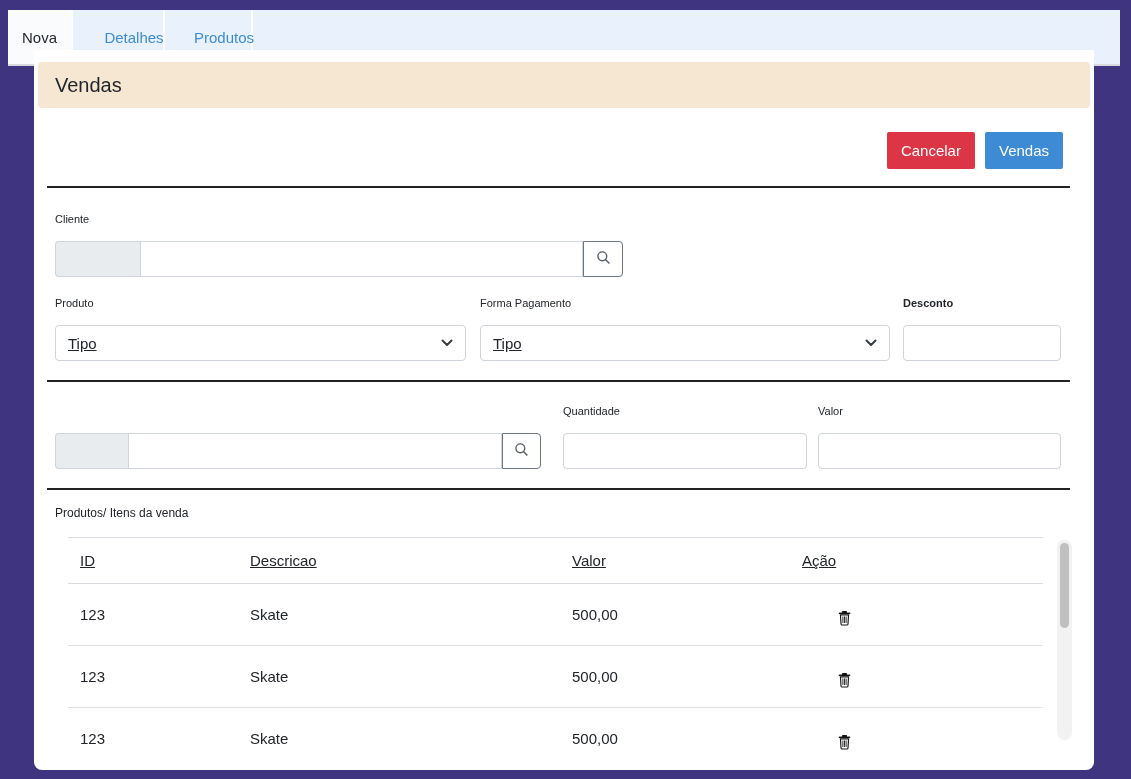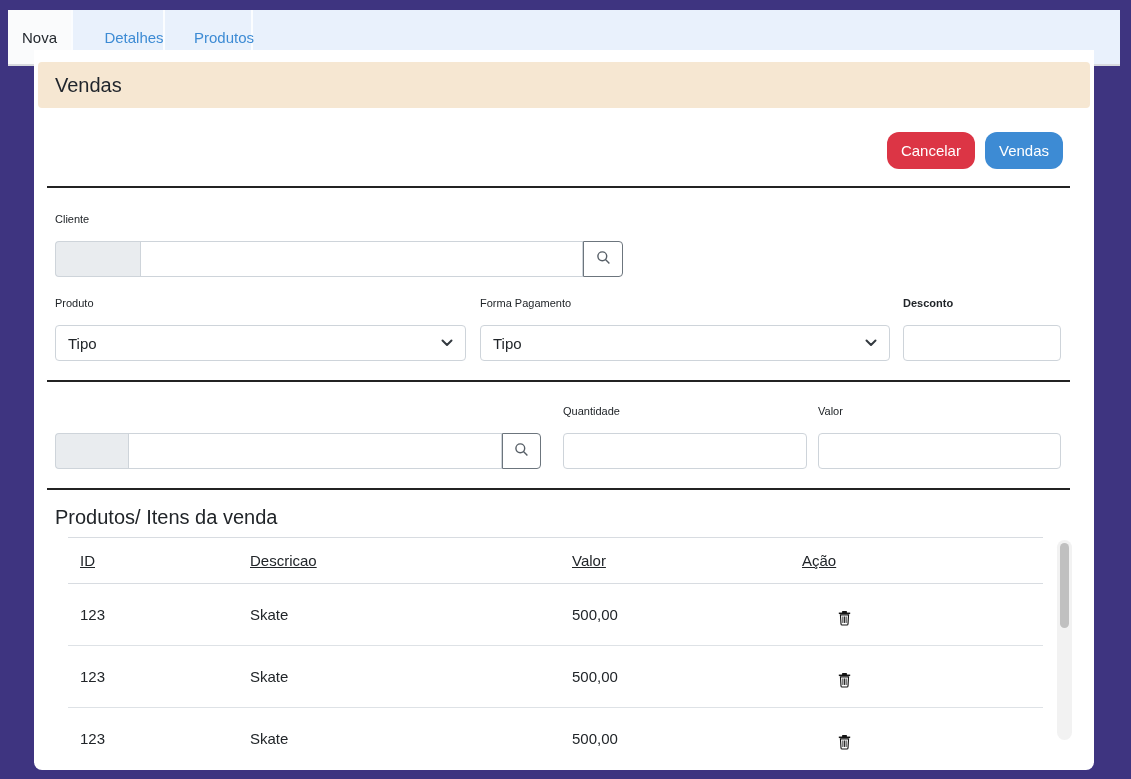--- a/index.html
+++ b/index.html
@@ -17,21 +17,21 @@
   .tab.t3 { width:88px; }
 
   
   .card { position:absolute; left:34px; top:50px; width:1060px; height:720px;
           background:#ffffff; border-radius:0 0 8px 8px; }
   .band { position:absolute; left:4px; top:12px; width:1052px; height:46px;
           background:#f6e7d2; border-radius:4px; display:flex; align-items:center; padding-left:17px; }
   .band .title { font-size:20px; font-weight:500; color:#1f242b; }
 
   .btn-row { position:absolute; top:82px; right:31px; display:flex; gap:10px; }
-  .btn { height:37px; padding:8px 14px; border:none; border-radius:12px; color:#fff;
+  .btn { height:37px; padding:8px 14px; border:none; border-radius:2px; color:#fff;
          font-size:15px; font-family:inherit; cursor:pointer; }
   .btn.danger { background:#dc3545; }
   .btn.primary { background:#3d8bd4; }
 
   .hr { position:absolute; left:13px; right:24px; height:0;
         border:0; border-top:2px solid #232323; }
   .hr1 { top:136px; } .hr2 { top:330px; } .hr3 { top:438px; }
 
   .flabel { position:absolute; font-size:11px; color:#212529; }
 
@@ -42,24 +42,24 @@
   .igroup input { border:1px solid #ced4da; border-radius:0; outline:none;
                   font-size:15px; padding:0 10px; font-family:inherit; }
   .search-btn { background:#fff; border:1px solid #6c757d; border-radius:0 4px 4px 0;
                 display:flex; align-items:center; justify-content:center; cursor:pointer; }
 
   .tinput { position:absolute; height:36px; border:1px solid #ced4da; border-radius:4px;
             font-size:15px; padding:0 12px; outline:none; font-family:inherit; }
 
   .select { position:absolute; height:36px; border:1px solid #ced4da; border-radius:4px;
             display:flex; align-items:center; padding:0 12px; font-size:15px; color:#212529;
-            cursor:pointer; background:#fff; }
+            cursor:pointer; background:#fff;text-decoration:underline; }
   .select .chev { margin-left:auto; display:flex; align-items:center; }
 
-  .section-title { position:absolute; top:456px; left:21px; font-size:20px; font-weight:500; color:#212529; }
+  .section-title { position:absolute; top:456px; left:21px; font-size:12px; font-weight:500; color:#212529; }
 
   
   .scrollbox { position:absolute; top:487px; left:34px; width:1004px; height:220px; overflow:hidden; }
   table.items { width:975px; border-collapse:collapse; font-size:15px; color:#212529;
                 border-top:1px solid #d8dce1; }
   table.items th { font-weight:400; text-align:left; padding:0 0 0 12px; height:46px;
                    border-bottom:1px solid #d8dce1;text-decoration:underline; }
   table.items td { padding:0 0 0 12px; height:62px; }
   table.items tbody tr { border-bottom:1px solid #dee2e6; }
   table.items tbody tr:last-child { border-bottom:none; }

